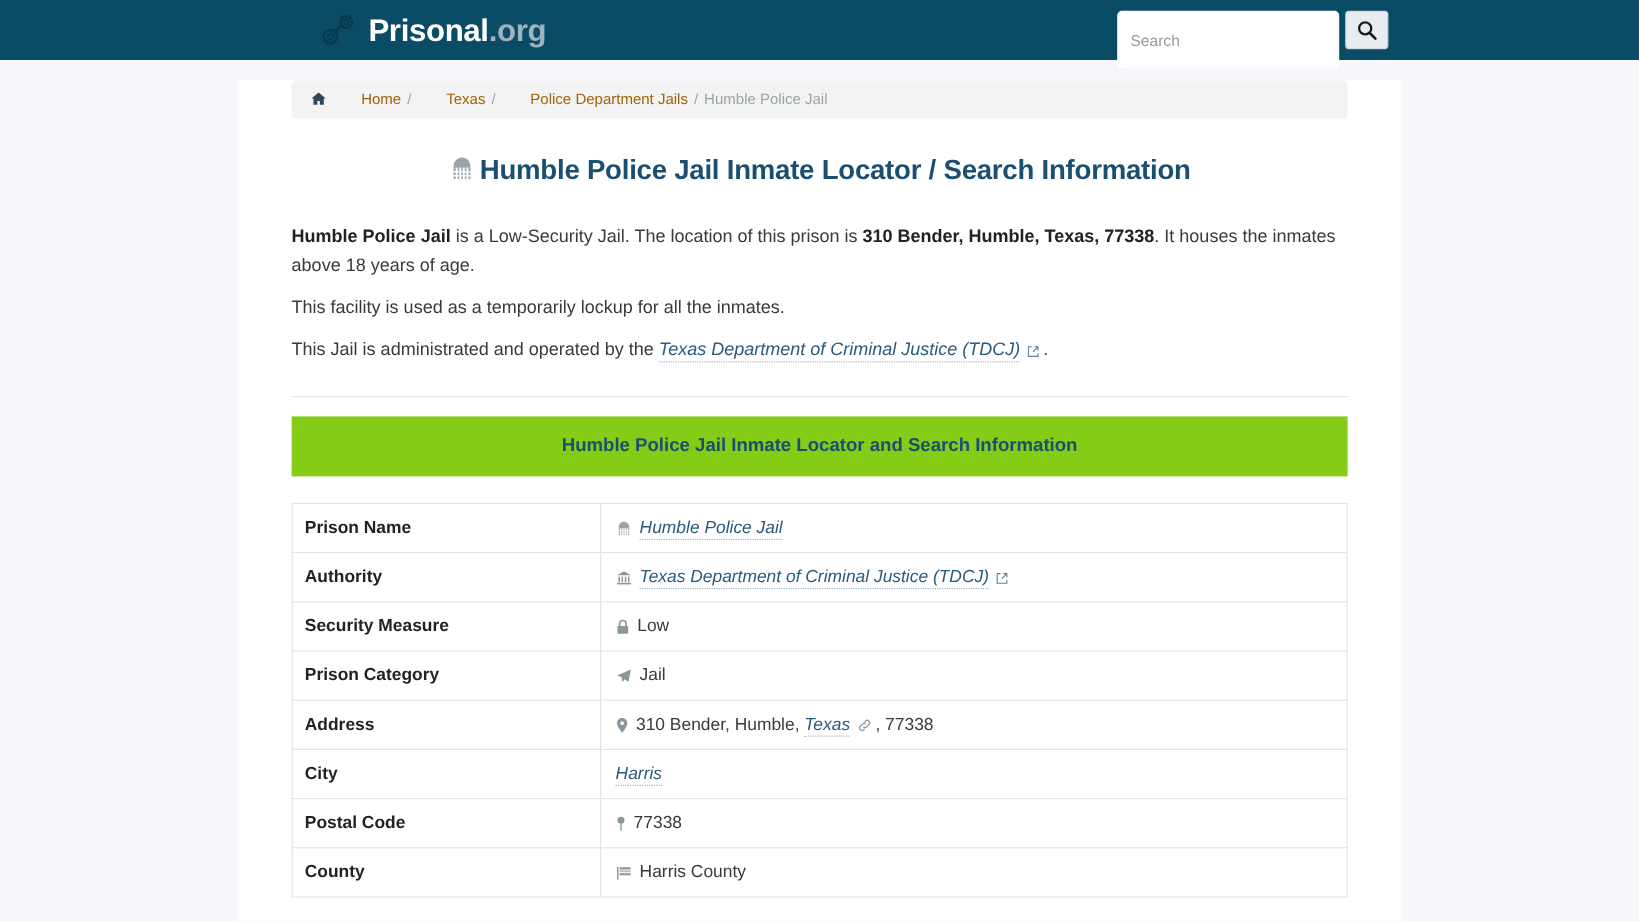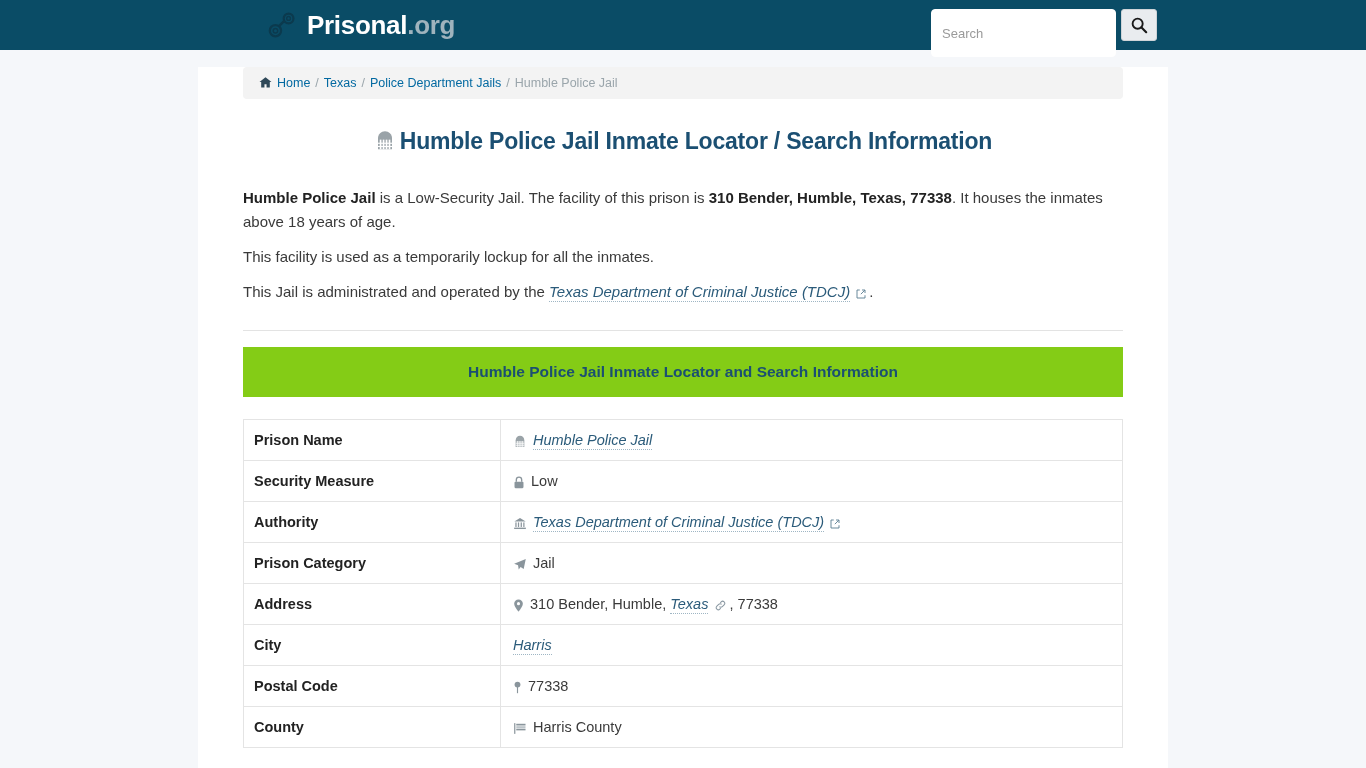--- a/index.html
+++ b/index.html
@@ -88,21 +88,21 @@
     background: #f3f3f3;
     border-radius: 4px;
     padding: 9px 16px;
     font-size: 12.5px;
     color: #2f4858;
     display: flex;
     align-items: center;
     flex-wrap: wrap;
     gap: 0;
   }
-  .breadcrumb a { color: #0369a1; text-decoration: none; }
+  .breadcrumb a { color: #a16207; text-decoration: none; margin-left: 24px; }
   .bc-sep { color: #9aa5ab; margin: 0 5px; }
   .bc-current { color: #9aa5ab; }
   .home-icon { margin-right: 5px; vertical-align: -2px; }
 
   
   h1.page-title {
     text-align: center;
     font-size: 23px;
     color: #1b4f72;
     margin: 29px 0 0 0;
@@ -240,21 +240,21 @@
           <rect x="12.8" y="11" width="1.9" height="11" fill="#ffffff"></rect>
           <rect x="16.2" y="11" width="1.9" height="11" fill="#ffffff"></rect>
           <rect x="4" y="14.5" width="16" height="1.3" fill="#ffffff"></rect>
           <rect x="4" y="18.2" width="16" height="1.3" fill="#ffffff"></rect>
         </svg>
       </span>
       <span>Humble Police Jail Inmate Locator / Search Information</span>
     </h1>
 
     <div class="copy">
-      <p><b>Humble Police Jail</b><span> is a Low-Security Jail. The facility of this prison is </span><b>310 Bender, Humble, Texas, 77338</b><span>. It houses the inmates above 18 years of age.</span></p>
+      <p><b>Humble Police Jail</b><span> is a Low-Security Jail. The location of this prison is </span><b>310 Bender, Humble, Texas, 77338</b><span>. It houses the inmates above 18 years of age.</span></p>
 
       <p>This facility is used as a temporarily lockup for all the inmates.</p>
 
       <p><span>This Jail is administrated and operated by the </span><a class="dotted" href="#"><span>Texas Department of Criminal Justice (TDCJ)</span></a><span class="ext-ico">
         <svg class="i" width="10" height="10" viewBox="0 0 12 12" aria-hidden="true">
           <path d="M4.5 1.2H1.2v9.6h9.6V7.5" fill="none" stroke="#5d7f93" stroke-width="1.1"></path>
           <path d="M7.2 1.2h3.6v3.6" fill="none" stroke="#5d7f93" stroke-width="1.1"></path>
           <path d="M10.6 1.4 5.8 6.2" stroke="#5d7f93" stroke-width="1.1"></path>
         </svg>
       </span><span>.</span></p>
@@ -277,32 +277,20 @@
                 <rect x="12.8" y="11" width="1.9" height="11" fill="#ffffff"></rect>
                 <rect x="16.2" y="11" width="1.9" height="11" fill="#ffffff"></rect>
                 <rect x="4" y="14.5" width="16" height="1.3" fill="#ffffff"></rect>
                 <rect x="4" y="18.2" width="16" height="1.3" fill="#ffffff"></rect>
               </svg>
             </span><a class="dotted" href="#">Humble Police Jail</a>
           </td>
         </tr>
 
         <tr>
-          <td class="k">Security Measure</td>
-          <td class="v">
-            <span class="cell-ico">
-              <svg class="i" width="12" height="13" viewBox="0 0 16 18" aria-hidden="true">
-                <path d="M4.3 8V5.2a3.7 3.7 0 0 1 7.4 0V8" fill="none" stroke="#8a959c" stroke-width="1.9"></path>
-                <rect x="1.8" y="7.8" width="12.4" height="9" rx="1.4" fill="#8a959c"></rect>
-              </svg>
-            </span><span>Low</span>
-          </td>
-        </tr>
-
-        <tr>
           <td class="k">Authority</td>
           <td class="v">
             <span class="cell-ico">
               <svg class="i" width="14" height="13" viewBox="0 0 24 24" aria-hidden="true">
                 <path d="M12 2 1.5 8.2h21z" fill="#8a959c"></path>
                 <rect x="3.4" y="10" width="2.3" height="8.4" fill="#8a959c"></rect>
                 <rect x="8.1" y="10" width="2.3" height="8.4" fill="#8a959c"></rect>
                 <rect x="13.2" y="10" width="2.3" height="8.4" fill="#8a959c"></rect>
                 <rect x="18" y="10" width="2.3" height="8.4" fill="#8a959c"></rect>
                 <rect x="1.2" y="19.6" width="21.6" height="2.6" fill="#8a959c"></rect>
@@ -310,20 +298,32 @@
             </span><a class="dotted" href="#">Texas Department of Criminal Justice (TDCJ)</a><span class="ext-ico">
               <svg class="i" width="10" height="10" viewBox="0 0 12 12" aria-hidden="true">
                 <path d="M4.5 1.2H1.2v9.6h9.6V7.5" fill="none" stroke="#5d7f93" stroke-width="1.1"></path>
                 <path d="M7.2 1.2h3.6v3.6" fill="none" stroke="#5d7f93" stroke-width="1.1"></path>
                 <path d="M10.6 1.4 5.8 6.2" stroke="#5d7f93" stroke-width="1.1"></path>
               </svg>
             </span>
           </td>
         </tr>
 
+        <tr>
+          <td class="k">Security Measure</td>
+          <td class="v">
+            <span class="cell-ico">
+              <svg class="i" width="12" height="13" viewBox="0 0 16 18" aria-hidden="true">
+                <path d="M4.3 8V5.2a3.7 3.7 0 0 1 7.4 0V8" fill="none" stroke="#8a959c" stroke-width="1.9"></path>
+                <rect x="1.8" y="7.8" width="12.4" height="9" rx="1.4" fill="#8a959c"></rect>
+              </svg>
+            </span><span>Low</span>
+          </td>
+        </tr>
+
 
         <tr>
           <td class="k">Prison Category</td>
           <td class="v">
             <span class="cell-ico">
               <svg class="i" width="14" height="13" viewBox="0 0 18 18" aria-hidden="true">
                 <path d="M17 1.3 0.9 8.1l5.4 2.1 0.9 5.8 2.6-3.6 4.3 2.9z" fill="#8a959c"></path>
               </svg>
             </span><span>Jail</span>
           </td>

